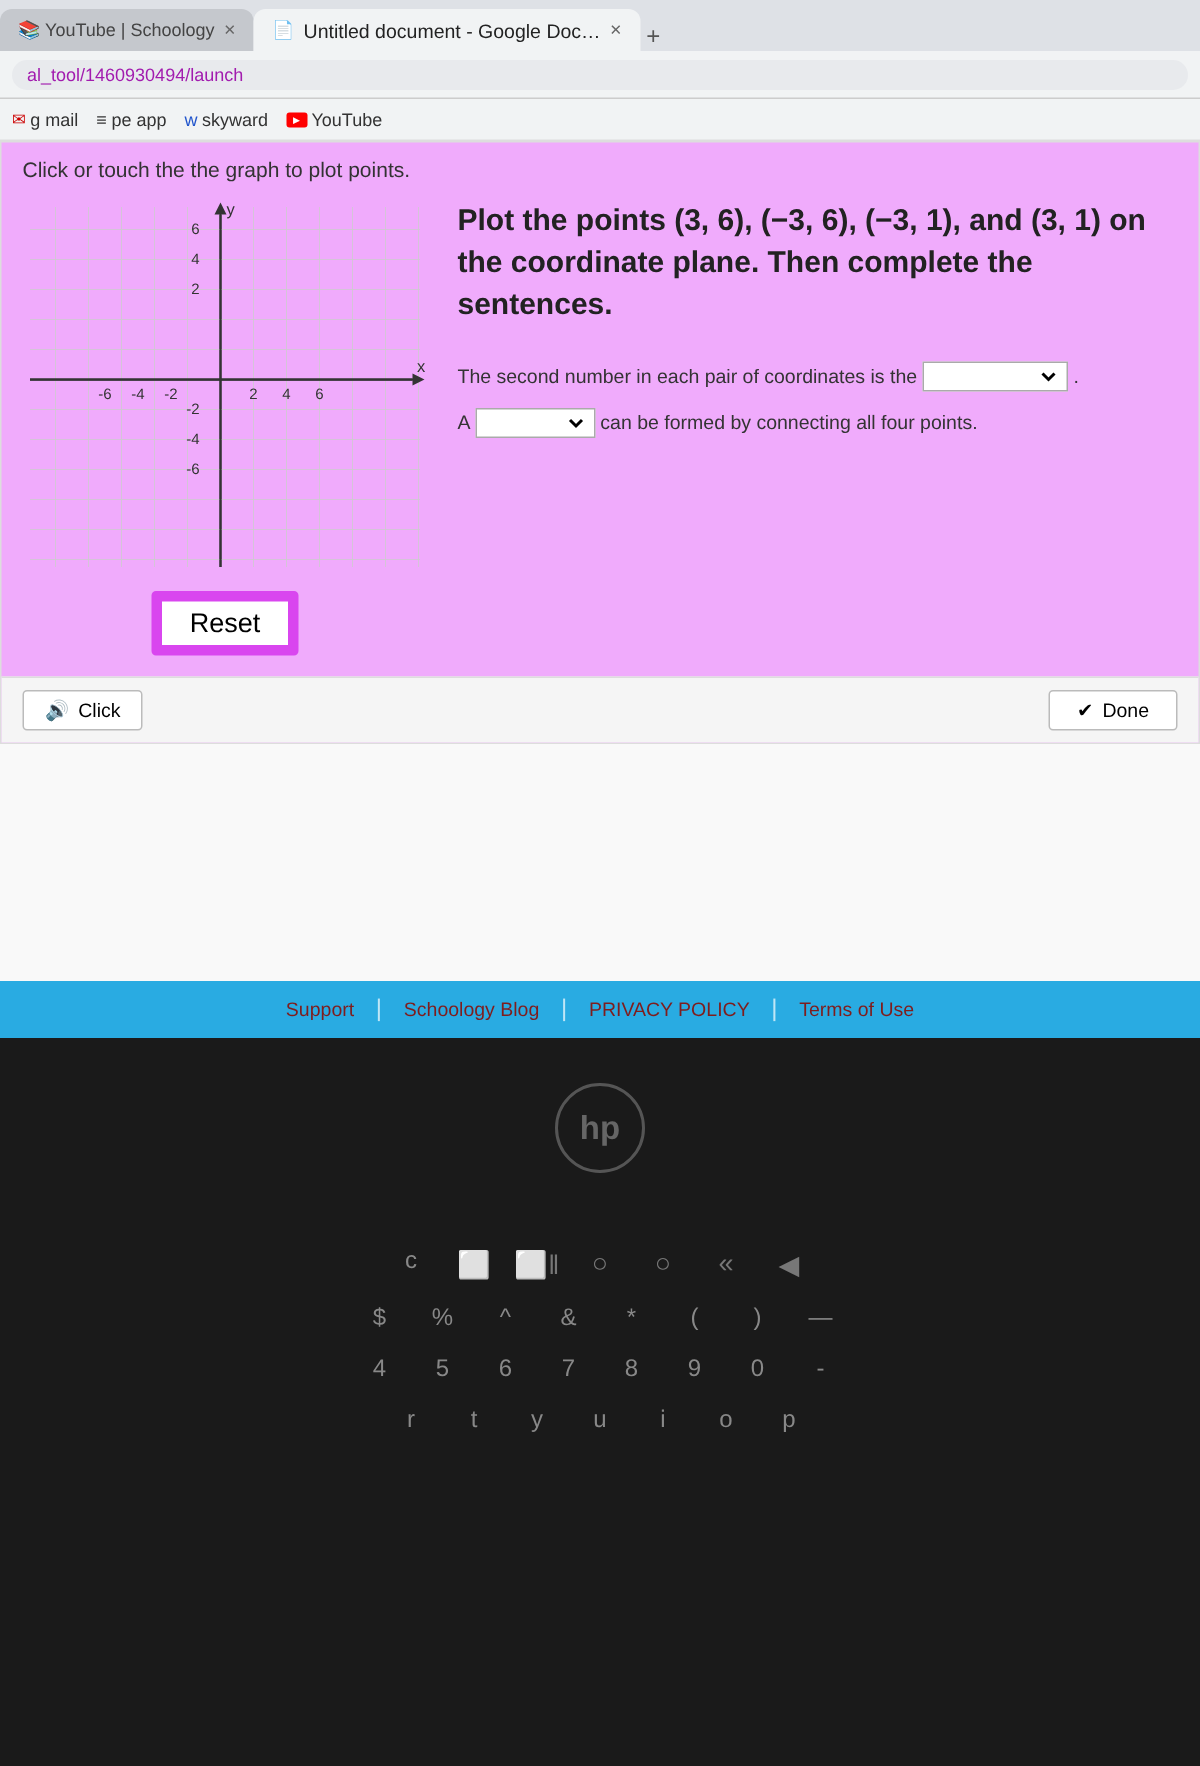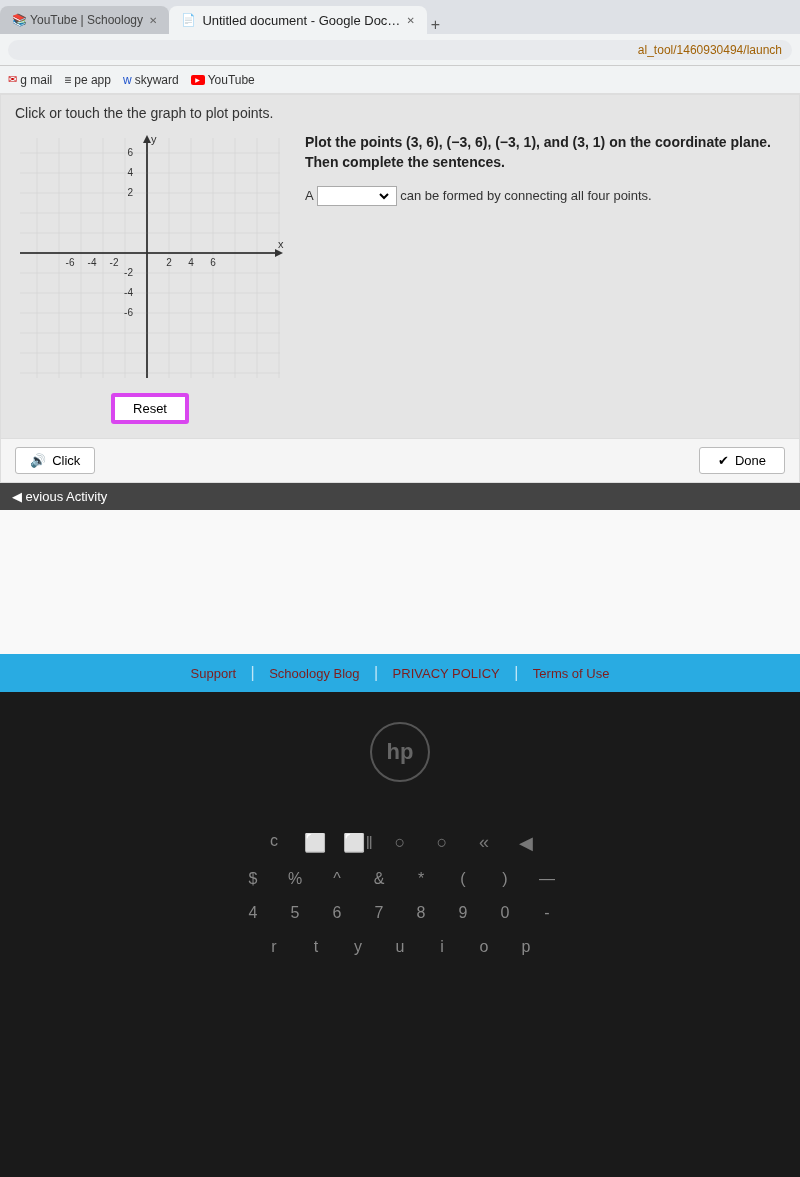--- a/index.html
+++ b/index.html
@@ -7,52 +7,52 @@
 
     
     .browser-chrome { background: #dee1e6; width: 100%; }
     .tab-bar { display: flex; align-items: flex-end; padding: 6px 0 0 0; background: #dee1e6; height: 34px; }
     .tab { display: flex; align-items: center; padding: 5px 12px; font-size: 12px; border-radius: 8px 8px 0 0; height: 28px; gap: 6px; }
     .tab.inactive { background: #c5c8cd; color: #444; }
     .tab.active { background: #f1f3f4; color: #222; }
     .tab-close { font-size: 10px; color: #666; cursor: pointer; }
     .tab-add { margin-left: 4px; font-size: 16px; color: #555; cursor: pointer; background: none; border: none; }
     .address-bar-row { background: #f1f3f4; display: flex; align-items: center; padding: 4px 8px; gap: 8px; height: 32px; border-bottom: 1px solid #ccc; }
-    .address-bar { flex: 1; background: #e8eaed; border: none; border-radius: 12px; padding: 3px 10px; font-size: 12px; color: #a16207; text-align: right; }
+    .address-bar { flex: 1; background: #e8eaed; border: none; border-radius: 12px; padding: 3px 10px; font-size: 12px; color: #a21caf; }
     .bookmarks-bar { background: #f1f3f4; display: flex; align-items: center; padding: 3px 8px; gap: 12px; border-bottom: 1px solid #ddd; height: 28px; }
     .bookmark-item { font-size: 12px; color: #333; cursor: pointer; display: flex; align-items: center; gap: 3px; }
     .bookmark-item .yt-icon { width: 14px; height: 10px; background: red; border-radius: 2px; display: inline-flex; align-items: center; justify-content: center; }
     .bookmark-item .yt-icon::after { content: '▶'; color: white; font-size: 6px; }
 
     
     .content-area { background: #f9f9f9; min-height: 560px; padding: 0; }
 
     
-    .activity-wrapper { background: #e5e5e5; border: 1px solid #ddd; margin: 0; padding: 0; }
+    .activity-wrapper { background: #f0abfc; border: 1px solid #ddd; margin: 0; padding: 0; }
     .activity-header { padding: 10px 14px 4px 14px; font-size: 14px; color: #333; }
 
     .activity-body { display: flex; flex-direction: row; padding: 8px 14px 14px 14px; gap: 20px; }
 
     
     .graph-area { flex: 0 0 auto; }
 
     
     .right-side { flex: 1; font-size: 13px; color: #333; }
-    .problem-title { font-size: 14px; font-weight: bold; color: #222; margin-bottom: 14px; line-height: 1.4; }
+    .problem-title { font-size: 20px; font-weight: bold; color: #222; margin-bottom: 24px; line-height: 1.4; }
     .sentence-block { margin-bottom: 10px; line-height: 1.6; }
     .dropdown-inline { display: inline-flex; align-items: center; border: 1px solid #aaa; background: white; padding: 1px 4px; font-size: 12px; gap: 4px; }
     .dropdown-inline select { border: none; outline: none; font-size: 12px; background: transparent; }
 
     
     .activity-footer { display: flex; align-items: center; justify-content: space-between; padding: 8px 14px; border-top: 1px solid #ddd; background: #f5f5f5; }
     .intro-btn { display: flex; align-items: center; gap: 6px; background: white; border: 1px solid #bbb; padding: 5px 14px; font-size: 13px; cursor: pointer; border-radius: 3px; }
     .done-btn { display: flex; align-items: center; gap: 6px; background: white; border: 1px solid #bbb; padding: 5px 18px; font-size: 13px; cursor: pointer; border-radius: 3px; }
 
     .reset-btn-row { text-align: center; margin-top: 6px; }
-    .reset-btn { background: white; border: 4px solid #d946ef; padding: 4px 18px; font-size: 13px; cursor: pointer; border-radius: 3px; }
+    .reset-btn { background: white; border: 7px solid #d946ef; padding: 4px 18px; font-size: 18px; cursor: pointer; border-radius: 3px; }
 
     
     .nav-bar { background: #444; color: white; padding: 6px 12px; font-size: 13px; }
 
     
     .site-footer { background: #29abe2; padding: 10px 0; text-align: center; }
     .site-footer a { color: #7f1d1d; font-size: 13px; text-decoration: none; margin: 0 8px; }
     .site-footer .sep { color: white; opacity: 0.7; margin: 0 2px; }
 
     
@@ -173,20 +173,32 @@
 
         <div class="reset-btn-row">
           <button class="reset-btn">Reset</button>
         </div>
       </div>
 
       <div class="right-side">
         <div class="problem-title">Plot the points (3, 6), (−3, 6), (−3, 1), and (3, 1) on the coordinate plane. Then complete the sentences.</div>
 
 
+        <div class="sentence-block">
+          <span>The second number in each pair of coordinates is the</span>
+          <span> </span>
+          <span class="dropdown-inline">
+            <select>
+              <option value=""></option>
+              <option value="x-coordinate">x-coordinate</option>
+              <option value="y-coordinate">y-coordinate</option>
+            </select>
+          </span>
+          <span>.</span>
+        </div>
 
         <div class="sentence-block">
           <span>A</span>
           <span> </span>
           <span class="dropdown-inline">
             <select>
               <option value=""></option>
               <option value="rectangle">rectangle</option>
               <option value="square">square</option>
               <option value="triangle">triangle</option>
@@ -205,23 +217,20 @@
         <span>Click</span>
       </button>
       <button class="done-btn">
         <span>✔</span>
         <span>Done</span>
       </button>
     </div>
 
   </div>
 
-  <div class="nav-bar">
-    <span style="cursor:pointer;">◀ <span>evious Activity</span></span>
-  </div>
 
 </div>
 
 <div class="site-footer">
   <a href="#">Support</a>
   <span class="sep">|</span>
   <a href="#">Schoology Blog</a>
   <span class="sep">|</span>
   <a href="#">PRIVACY POLICY</a>
   <span class="sep">|</span>

